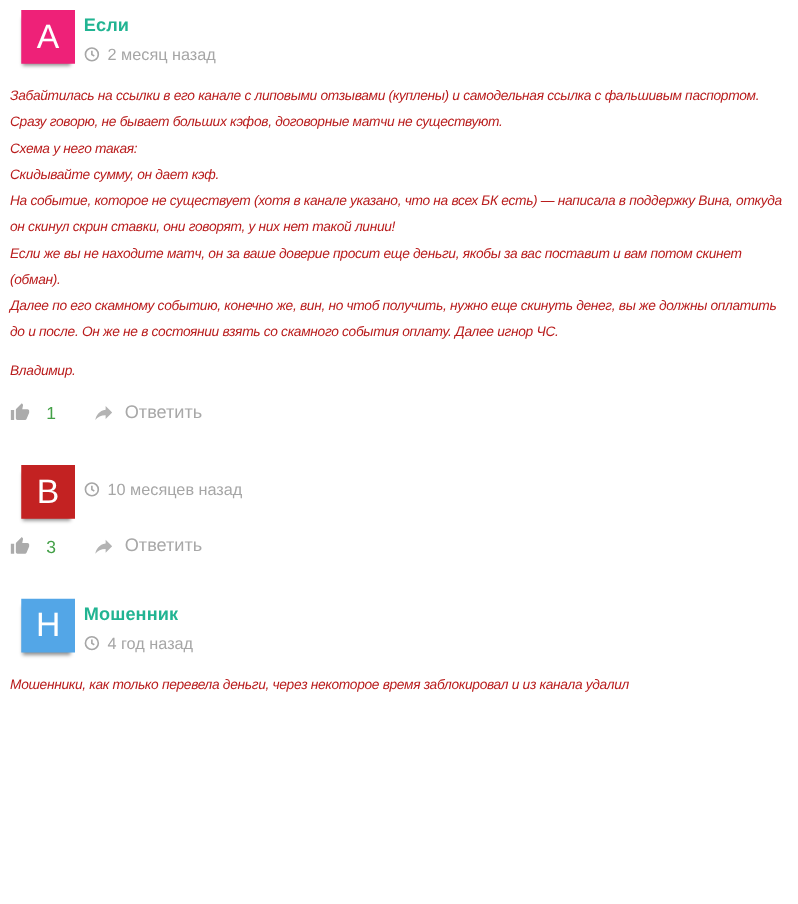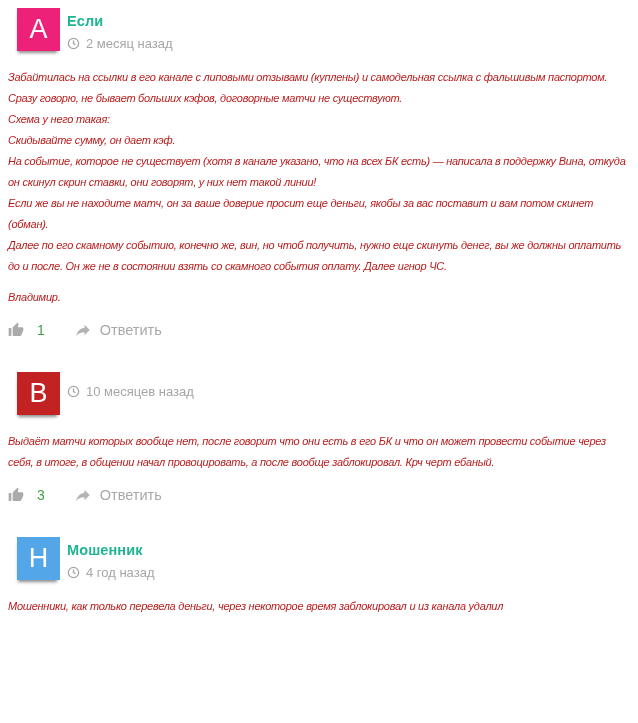--- a/index.html
+++ b/index.html
@@ -128,23 +128,20 @@
           <span class="icon">
             <svg viewBox="0 0 24 24" fill="none" stroke="currentColor" stroke-width="2.4">
               <circle cx="12" cy="12" r="9.5"></circle>
                 <path d="M12 6.5v5.8l3.6 2.1"></path>
             </svg>
           </span>
           <span>10 месяцев назад</span>
         </div>
       </div>
     </div>
-    <div class="comment-body">
-      <p>Выдаёт матчи которых вообще нет, после говорит что они есть в его БК и что он может провести событие через себя, в итоге, в общении начал провоцировать, а после вообще заблокировал. Крч черт ебаный.</p>
-    </div>
     <div class="actions">
       <span class="like-button">
         <span class="icon">
           <svg viewBox="0 0 24 24" fill="currentColor">
             <path d="M1 21h4V9H1v12zM23 10c0-1.1-.9-2-2-2h-6.31l.95-4.57.03-.32c0-.41-.17-.79-.44-1.06L14.17 1 7.59 7.59C7.22 7.95 7 8.45 7 9v10c0 1.1.9 2 2 2h9c.83 0 1.54-.5 1.84-1.22l3.02-7.05c.09-.23.14-.47.14-.73v-2z"></path>
           </svg>
         </span>
         <span class="like-count">3</span>
       </span>
       <span class="reply-button">

